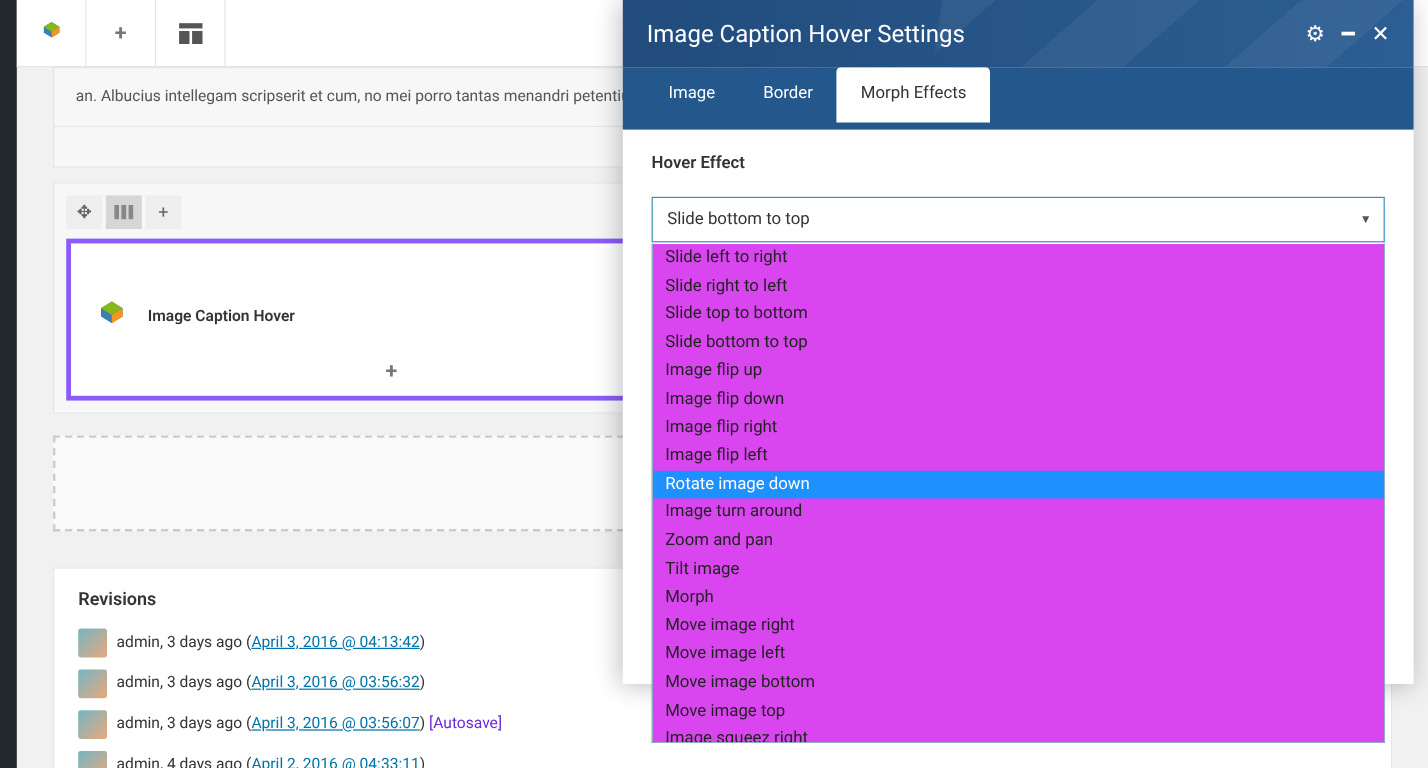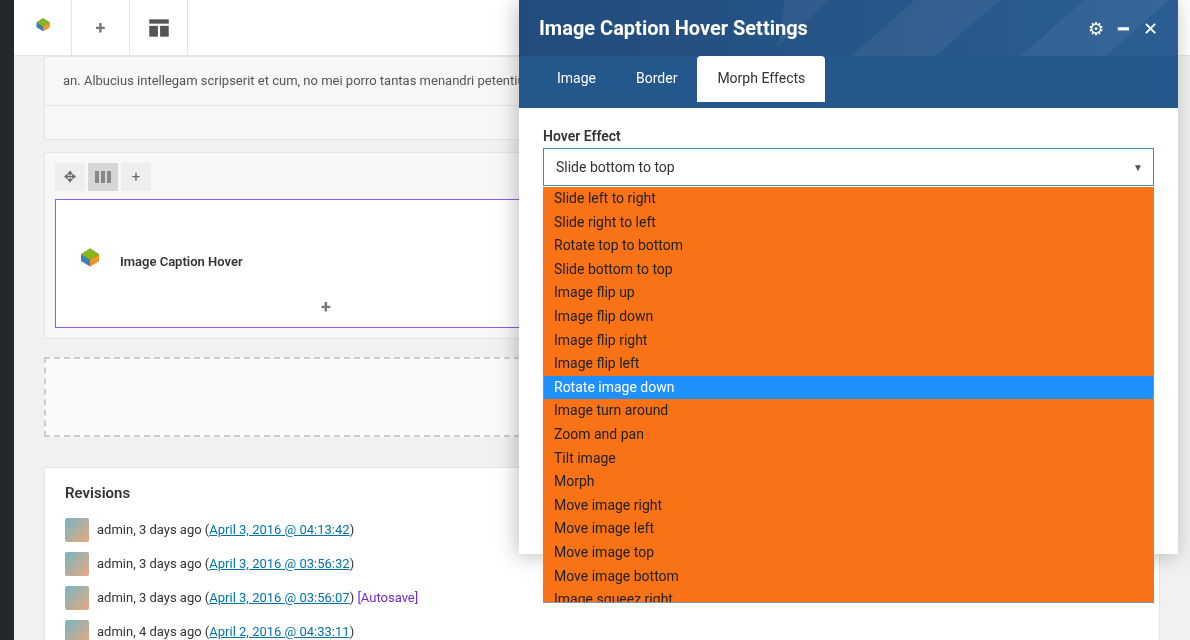--- a/index.html
+++ b/index.html
@@ -11,52 +11,52 @@
 .tb-btn svg{width:26px;height:26px}
 .content{padding:0 30px 30px 30px;overflow:auto;height:584px}
 .text-card{background:#f7f7f7;border:1px solid #e5e5e5;padding:14px 18px;color:#555;font-size:13px;line-height:1.5}
 .add-row{border:1px solid #e5e5e5;border-top:none;background:#f7f7f7;display:flex;justify-content:center;padding:6px 0;cursor:pointer}
 .plus{font-size:18px;color:#777;font-weight:bold}
 .row-block{margin-top:12px;border:1px solid #e5e5e5;background:#f7f7f7;padding:10px;position:relative}
 .row-ctrls{display:flex;gap:3px;margin-bottom:8px;align-items:center}
 .ctrl{width:30px;height:28px;background:#eee;display:flex;align-items:center;justify-content:center;cursor:pointer;font-size:15px;color:#666}
 .ctrl.active{background:#d6d6d6}
 .cols{display:flex;gap:10px}
-.col{flex:1;border:1px solid #8b5cf6;background:#fff;padding:10px;position:relative;min-height:110px}
+.col{flex:1;border:4px solid #8b5cf6;background:#fff;padding:10px;position:relative;min-height:110px}
 .col-ctrls{display:flex;gap:8px;justify-content:flex-end;margin-bottom:6px}
 .col-ctrls span{cursor:pointer;color:#666;font-size:15px}
 .element{display:flex;align-items:center;gap:12px;padding:10px 6px}
 .el-icon{width:36px;height:36px;display:flex;align-items:center;justify-content:center}
 .el-name{font-weight:600;font-size:13px;color:#333}
 .col-add{display:flex;justify-content:center;margin-top:6px}
 .big-add{margin-top:18px;border:2px dashed #ccc;background:#fafafa;padding:18px;display:flex;justify-content:center}
 .big-add-btn{width:40px;height:40px;background:#bbb;color:#fff;font-size:24px;display:flex;align-items:center;justify-content:center;border-radius:2px;cursor:pointer}
 .revisions{margin-top:30px;background:#fff;border:1px solid #e5e5e5;padding:16px 20px}
 .rev-title{font-size:15px;font-weight:600;margin-bottom:16px}
 .rev{display:flex;align-items:center;gap:8px;font-size:13px;color:#333;margin-bottom:10px}
 .rev .avatar{width:24px;height:24px;background:linear-gradient(135deg,#76b5c5,#e8a87c);border-radius:2px;flex-shrink:0}
 .rev a{color:#0073aa;}
 .rev .suffix{color:#6d28d9}
 
 
 .modal{position:absolute;top:0;right:12px;width:659px;background:#fff;box-shadow:-2px 2px 20px rgba(0,0,0,.25);z-index:50}
 .modal-head{height:56px;background:#1f4c7f;background:linear-gradient(90deg,#214c7c,#2c5e93);color:#fff;display:flex;align-items:center;padding:0 20px;position:relative;overflow:hidden}
 .modal-head::before{content:"";position:absolute;right:0;top:-40px;width:400px;height:180px;background:repeating-linear-gradient(135deg,rgba(255,255,255,.05) 0 60px,transparent 60px 120px);transform:skewX(-8deg)}
-.modal-title{font-size:20px;font-weight:700;position:relative}
+.modal-title{font-size:20px;font-weight:400;position:relative}
 .modal-icons{margin-left:auto;display:flex;gap:14px;align-items:center;position:relative}
 .modal-icons span{cursor:pointer;font-size:18px}
 .tabs{background:#24578c;display:flex;padding:0 18px;gap:0;height:52px;align-items:flex-start}
 .tab{color:#fff;padding:14px 20px 16px 20px;font-size:14px;cursor:pointer;border-radius:4px 4px 0 0}
 .tab.active{background:#fff;color:#333}
 .modal-body{padding:20px 24px 28px 24px}
-.field-label{font-size:14px;font-weight:600;margin-bottom:4px;color:#333}
+.field-label{font-size:14px;font-weight:600;margin-bottom:20px;color:#333}
 .select-wrap{position:relative}
 .select-box{width:100%;height:38px;border:1px solid #3b8dbd;padding:0 12px;display:flex;align-items:center;font-size:14px;cursor:pointer;position:relative;background:#fff}
 .select-box::after{content:"▼";position:absolute;right:10px;font-size:10px;color:#555}
-.dropdown{position:absolute;left:0;top:39px;right:0;background:#f97316;border:1px solid #7a97b4;border-top:none;max-height:416px;overflow-y:auto;z-index:10}
+.dropdown{position:absolute;left:0;top:39px;right:0;background:#d946ef;border:1px solid #7a97b4;border-top:none;max-height:416px;overflow-y:auto;z-index:10}
 .dropdown::-webkit-scrollbar{width:15px}
 .dropdown::-webkit-scrollbar-track{background:#f0f0f0}
 .dropdown::-webkit-scrollbar-thumb{background:#c0c0c0}
 .opt{padding:2px 10px;font-size:14px;cursor:pointer;color:#222;line-height:1.4}
 .opt.sel{background:#1e90ff;color:#fff}
 .modal-footer-space{height:340px}
 </style>
 </head>
 <body>
 
@@ -187,33 +187,33 @@
       <div class="tab">Border</div>
       <div class="tab active">Morph Effects</div>
     </div>
   <div class="modal-body">
     <div class="field-label">Hover Effect</div>
     <div class="select-wrap">
       <div class="select-box">Slide bottom to top</div>
       <div class="dropdown" id="dropdown">
           <div class="opt">Slide left to right</div>
           <div class="opt">Slide right to left</div>
-          <div class="opt">Rotate top to bottom</div>
+          <div class="opt">Slide top to bottom</div>
           <div class="opt">Slide bottom to top</div>
           <div class="opt">Image flip up</div>
           <div class="opt">Image flip down</div>
           <div class="opt">Image flip right</div>
           <div class="opt">Image flip left</div>
           <div class="opt sel">Rotate image down</div>
           <div class="opt">Image turn around</div>
           <div class="opt">Zoom and pan</div>
           <div class="opt">Tilt image</div>
           <div class="opt">Morph</div>
           <div class="opt">Move image right</div>
           <div class="opt">Move image left</div>
+          <div class="opt">Move image bottom</div>
           <div class="opt">Move image top</div>
-          <div class="opt">Move image bottom</div>
           <div class="opt">Image squeez right</div>
         </div>
     </div>
     <div class="modal-footer-space"></div>
   </div>
 </div>
 
 </body></html>

